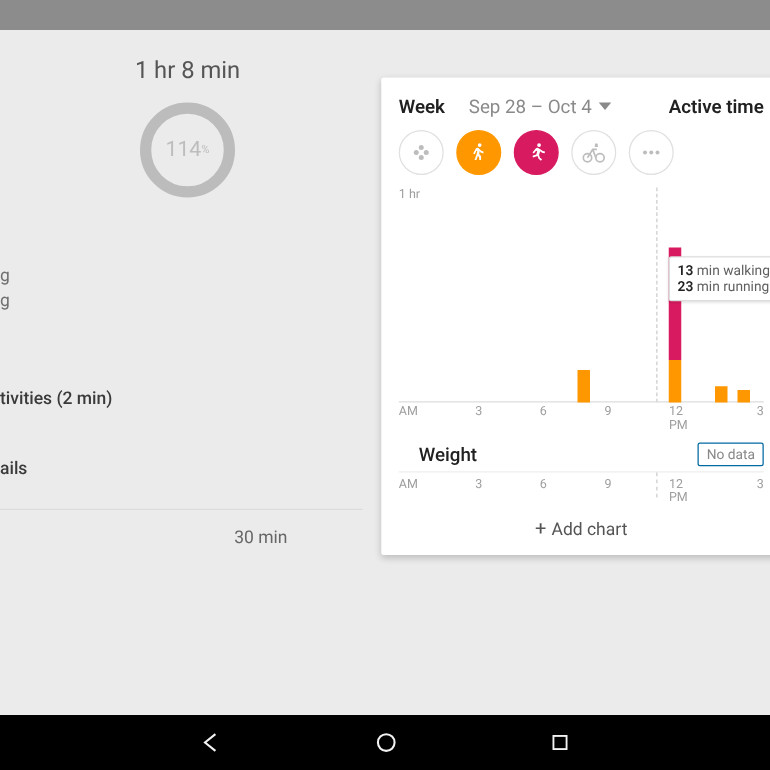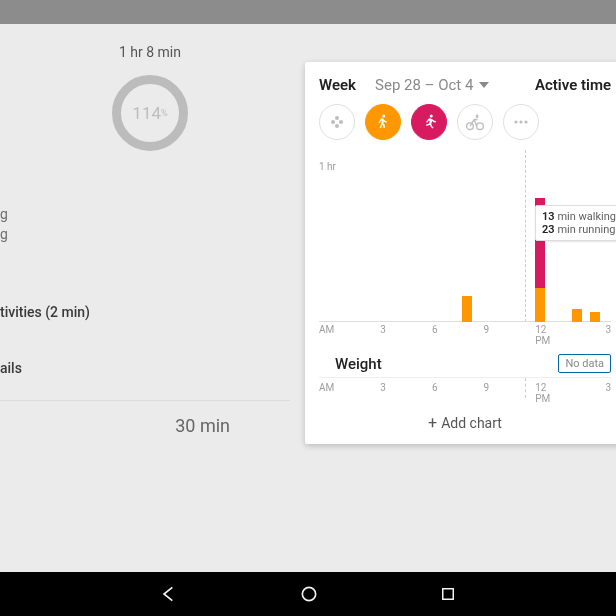--- a/index.html
+++ b/index.html
@@ -14,33 +14,33 @@
   position: absolute; bottom: 0; left: 0; right: 0; height: 44px;
   background: #000; display: flex; justify-content: center; align-items: center;
   gap: 120px;
 }
 .nav-bar span { color: #fff; opacity: .95; display:inline-flex; }
 .left-pane {
   position: absolute; left: 0; top: 24px; width: 300px;
   padding-top: 20px; color: #3a3a3a;
 }
 .left-pane .summary { text-align: center; }
-.summary-title { font-size: 14px; color: #555; font-weight: 400; }
+.summary-title { font-size: 19px; color: #555; font-weight: 400; }
 .ring {
   width: 76px; height: 76px; border-radius: 50%;
   border: 9px solid #bcbcbc; margin: 15px auto 0;
   display: flex; align-items: center; justify-content: center;
   color: #bdbdbd; font-size: 17px;
 }
 .ring sup { font-size: 9px; vertical-align: super; }
 .left-rows { margin-top: 55px; }
 .row-text { color: #6f6f6f; font-size: 14px; margin-bottom: 4px; }
 .left-sec { padding: 10px 0; font-size: 14px; color:#3a3a3a; font-weight:500;}
 .divider { border-top: 1px solid #dcdcdc; margin: 14px 0; }
-.goal { text-align: right; padding-right: 60px; font-size: 18px; color:#666; }
+.goal { text-align: right; padding-right: 60px; font-size: 14px; color:#666; }
 
 .card {
   position: absolute; top: 62px; left: 305px; width: 320px;
   background: #fff; border-radius: 2px;
   box-shadow: 0 2px 6px rgba(0,0,0,.2);
   padding-bottom: 6px;
 }
 .card-header {
   display: flex; align-items: center; padding: 14px 14px 10px 14px;
   font-size: 15px;
@@ -55,21 +55,21 @@
 }
 .chip {
   width: 36px; height: 36px; border-radius: 50%;
   display: flex; align-items: center; justify-content: center;
   background:#fff; border:1px solid #e0e0e0; color:#bdbdbd;
 }
 .chip.orange { background:#ff9800; border-color:#ff9800; color:#fff;}
 .chip.pink { background:#d81b60; border-color:#d81b60; color:#fff;}
 
 .chart-area { position: relative; height: 190px; margin: 0 14px; }
-.y-label { position:absolute; left:0; top:11px; font-size:10px; color:#9e9e9e; }
+.y-label { position:absolute; left:0; top:0; font-size:10px; color:#9e9e9e; }
 .axis-line { position:absolute; left:0; right:0; bottom:18px; border-top:1px solid #ddd; }
 .grid-dash { position:absolute; bottom:18px; border-left:1px dashed #ccc; top:0;}
 .bars { position:absolute; left:0; right:0; bottom:18px; height: 155px; }
 .bar-stack { position:absolute; bottom:0; width:10px; }
 .seg { width:100%; display:block; }
 .seg.walk { background:#ff9800; }
 .seg.run { background:#d81b60; }
 .x-labels {
   position:absolute; left:0; right:0; bottom:0; height:16px;
   display:flex; justify-content:space-between;

